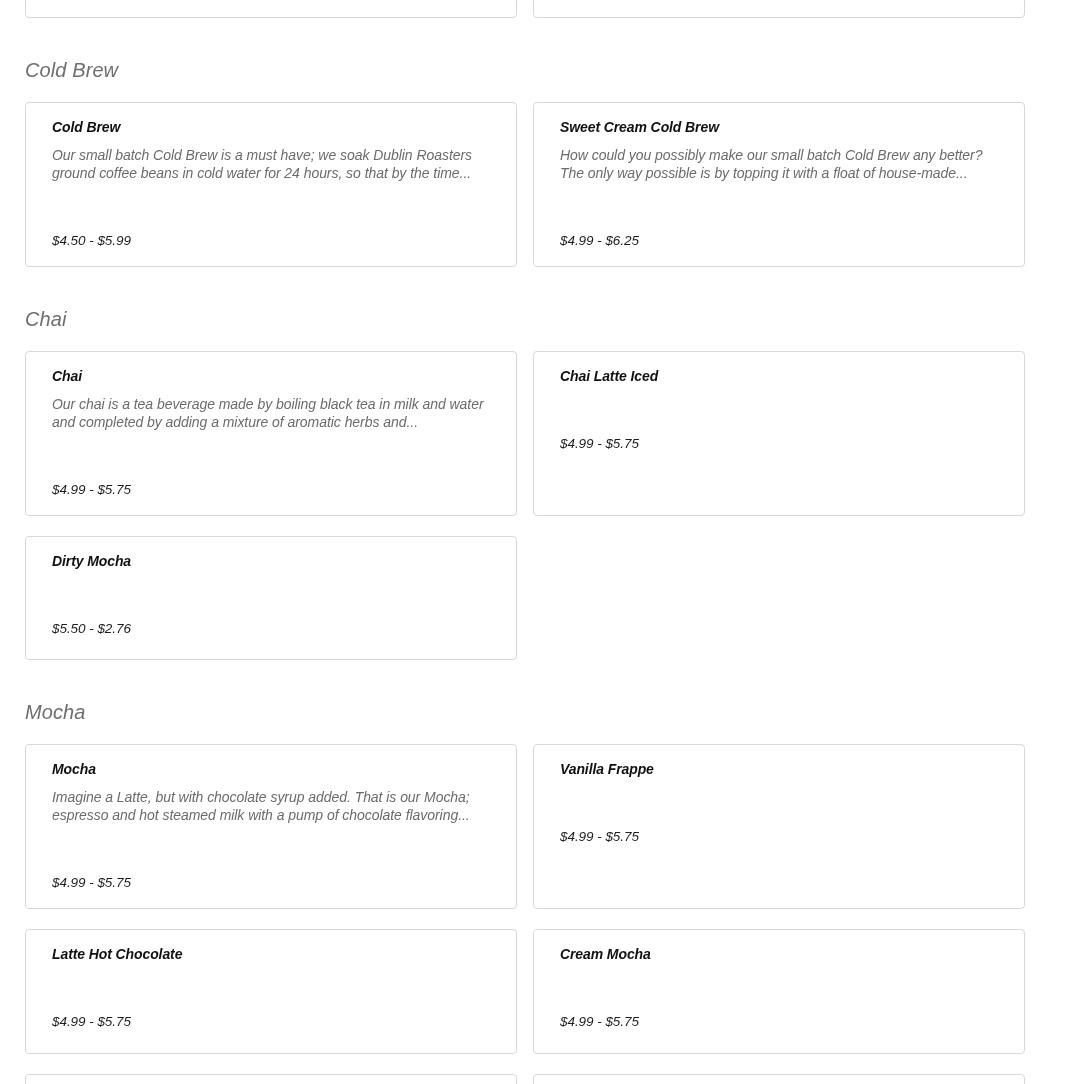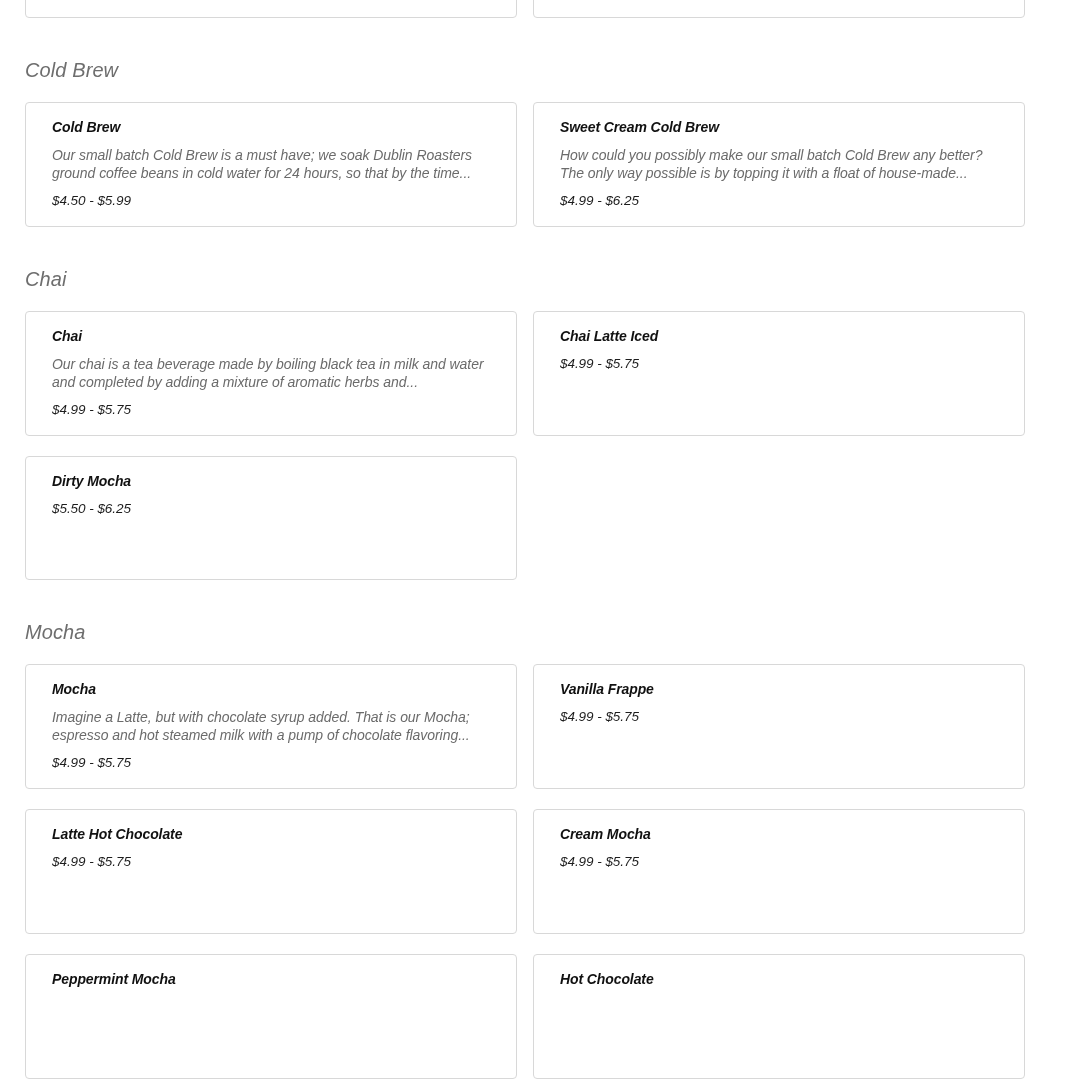--- a/index.html
+++ b/index.html
@@ -89,20 +89,21 @@
   }
 
   .card-desc:empty { display: none; }
 
   .card-price {
     font-size: 13.5px;
     font-weight: 400;
     color: #1d1d1d;
     line-height: 18px;
     letter-spacing: -0.05px;
+    margin-top: 40px;
   }
 
   
   .row-h-124 .card { min-height: 124px; }
   .row-h-125 .card { min-height: 125px; }
   .row-h-126 .card { min-height: 126px; }
 </style>
 </head>
 <body>
 
@@ -141,21 +142,21 @@
             <div class="card-title">Chai</div>
             <div class="card-desc">Our chai is a tea beverage made by boiling black tea in milk and water and completed by adding a mixture of aromatic herbs and...</div>
             <div class="card-price">$4.99 - $5.75</div>
           </div>
           <div class="card">
             <div class="card-title">Chai Latte Iced</div>
             <div class="card-price">$4.99 - $5.75</div>
           </div>
           <div class="card">
             <div class="card-title">Dirty Mocha</div>
-            <div class="card-price">$5.50 - $6.25</div>
+            <div class="card-price">$5.50 - $2.76</div>
           </div>
         </div>
       </div>
       <div class="section">
         <h2 class="section-title">Mocha</h2>
         <div class="card-grid row-h-125">
           <div class="card">
             <div class="card-title">Mocha</div>
             <div class="card-desc">Imagine a Latte, but with chocolate syrup added. That is our Mocha; espresso and hot steamed milk with a pump of chocolate flavoring...</div>
             <div class="card-price">$4.99 - $5.75</div>

